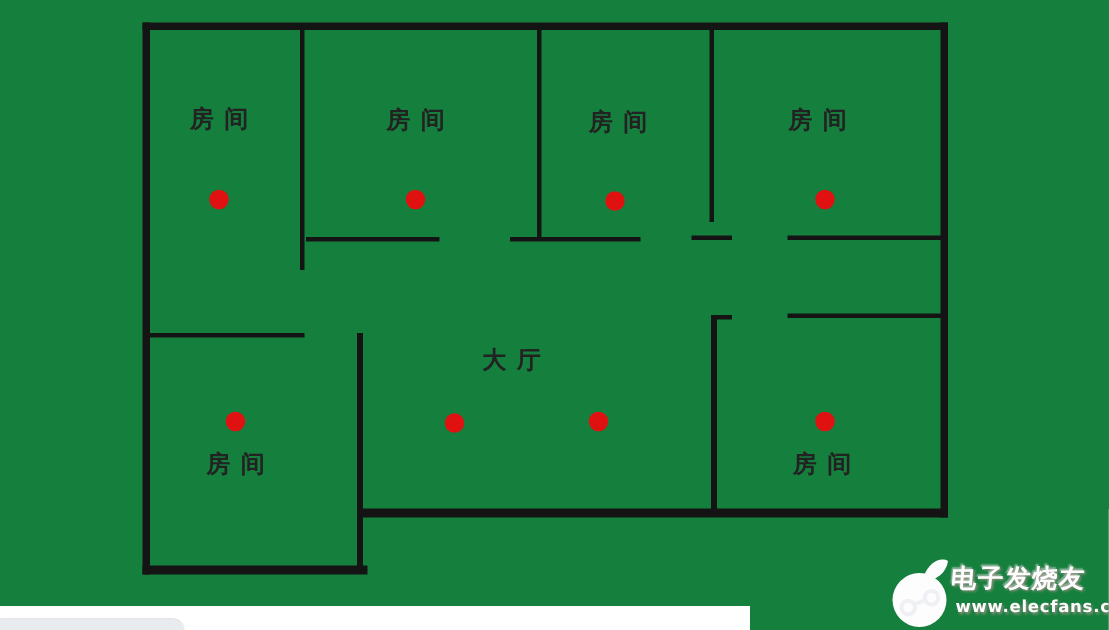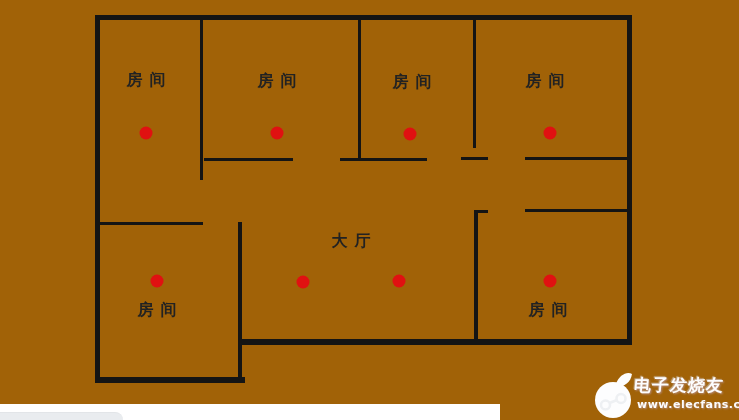--- a/index.html
+++ b/index.html
@@ -1,17 +1,17 @@
 <!DOCTYPE html>
 <html><head>
 <meta charset="utf-8">
 <style>
   html,body{margin:0;padding:0;}
   body{font-family:"DejaVu Sans","Liberation Sans",sans-serif;}
-  #canvas{position:relative;width:739px;height:420px;background:#a16207;overflow:hidden;}
+  #canvas{position:relative;width:739px;height:420px;background:#15803d;overflow:hidden;}
   .wall{position:absolute;background:#141414;}
   .room-label{
     position:absolute;transform:translate(-50%,-50%);
     font-size:16px;font-weight:600;color:#222;letter-spacing:7px;text-indent:7px;
     white-space:nowrap;
   }
   .dot{
     position:absolute;width:13px;height:13px;border-radius:50%;
     background:#e01111;transform:translate(-50%,-50%);
   }
@@ -58,21 +58,21 @@
   <div class="wall" style="left:238px;top:222px;width:4px;height:159px;"></div>
 
   <div class="wall" style="left:474px;top:210px;width:4px;height:132px;"></div>
   <div class="wall" style="left:474px;top:210px;width:14px;height:3px;"></div>
   <div class="wall" style="left:525px;top:209px;width:105px;height:3px;"></div>
 
   <div class="room-label" style="left:146px;top:80px;">房间</div>
   <div class="room-label" style="left:277px;top:81px;">房间</div>
   <div class="room-label" style="left:412px;top:82px;">房间</div>
   <div class="room-label" style="left:545px;top:81px;">房间</div>
-  <div class="room-label" style="left:351px;top:241px;">大厅</div>
+  <div class="room-label" style="left:341px;top:241px;">大厅</div>
   <div class="room-label" style="left:157px;top:310px;">房间</div>
   <div class="room-label" style="left:548px;top:310px;">房间</div>
 
   <div id="marker-layer">
       <div class="dot" style="left: 146px; top: 133px; background: rgb(224, 17, 17);"></div>
       <div class="dot" style="left: 277px; top: 133px; background: rgb(224, 17, 17);"></div>
       <div class="dot" style="left: 410px; top: 134px; background: rgb(224, 17, 17);"></div>
       <div class="dot" style="left: 550px; top: 133px; background: rgb(224, 17, 17);"></div>
       <div class="dot" style="left: 157px; top: 281px; background: rgb(224, 17, 17);"></div>
       <div class="dot" style="left: 303px; top: 282px; background: rgb(224, 17, 17);"></div>

